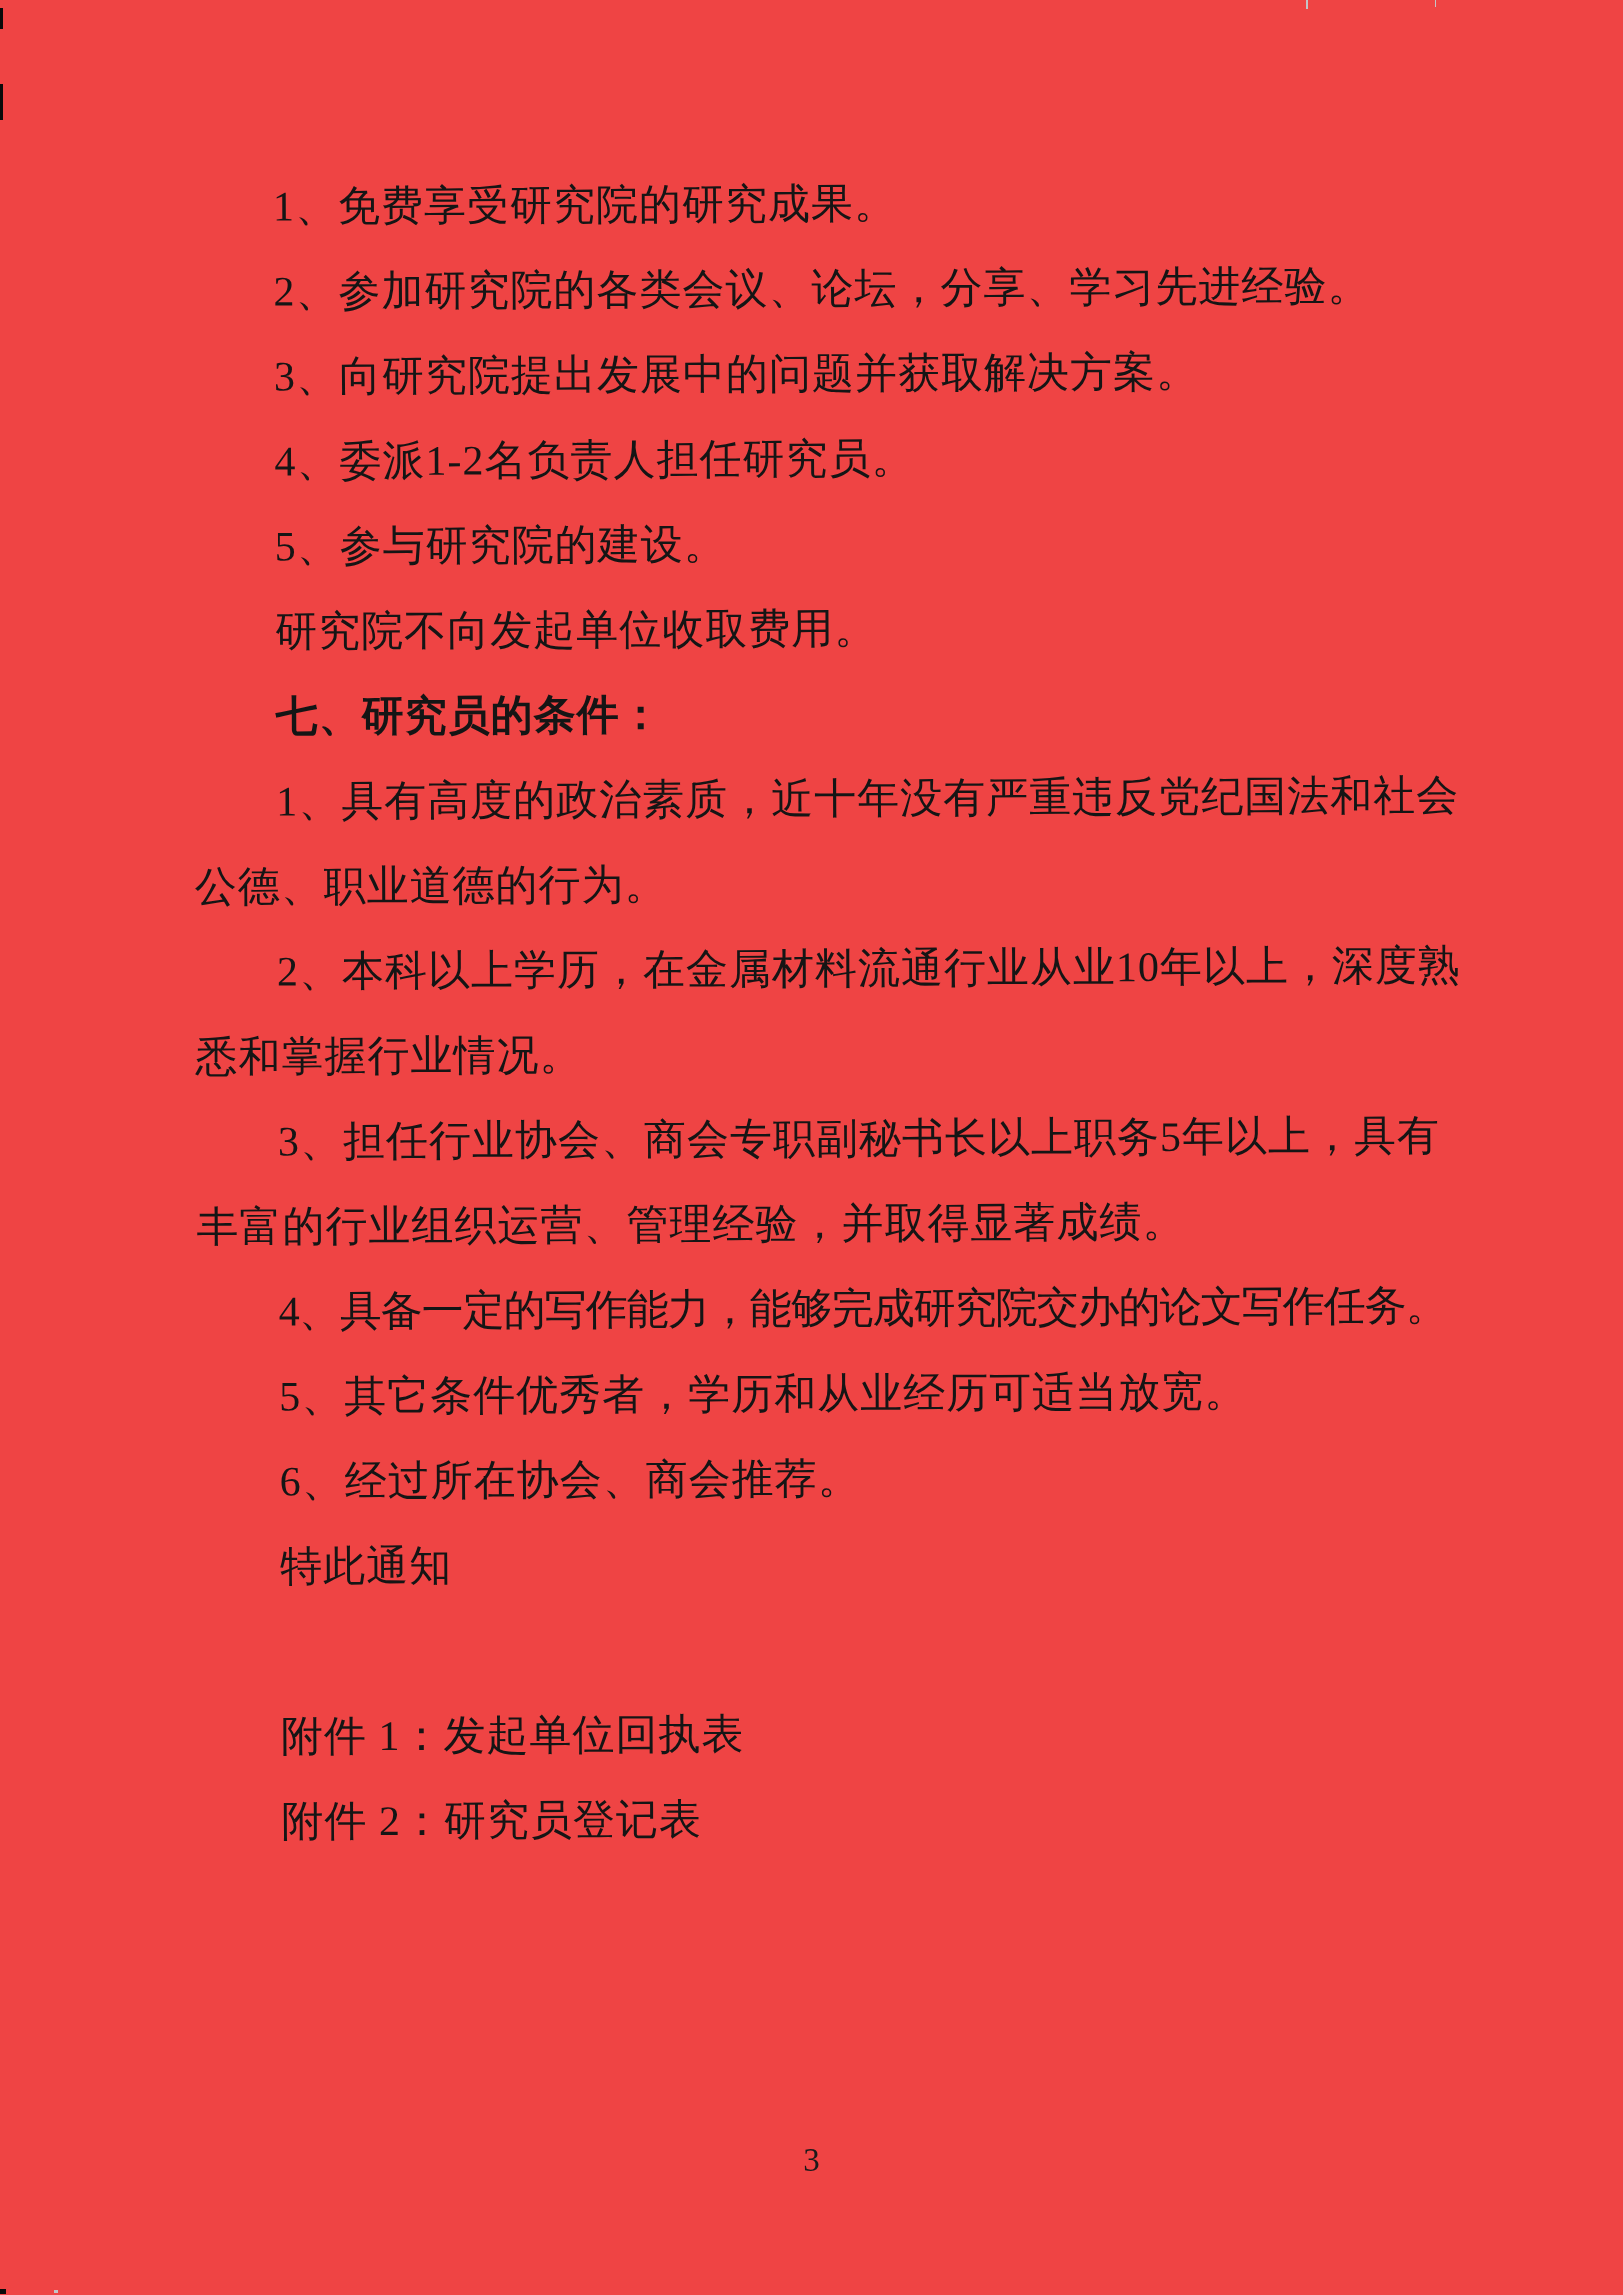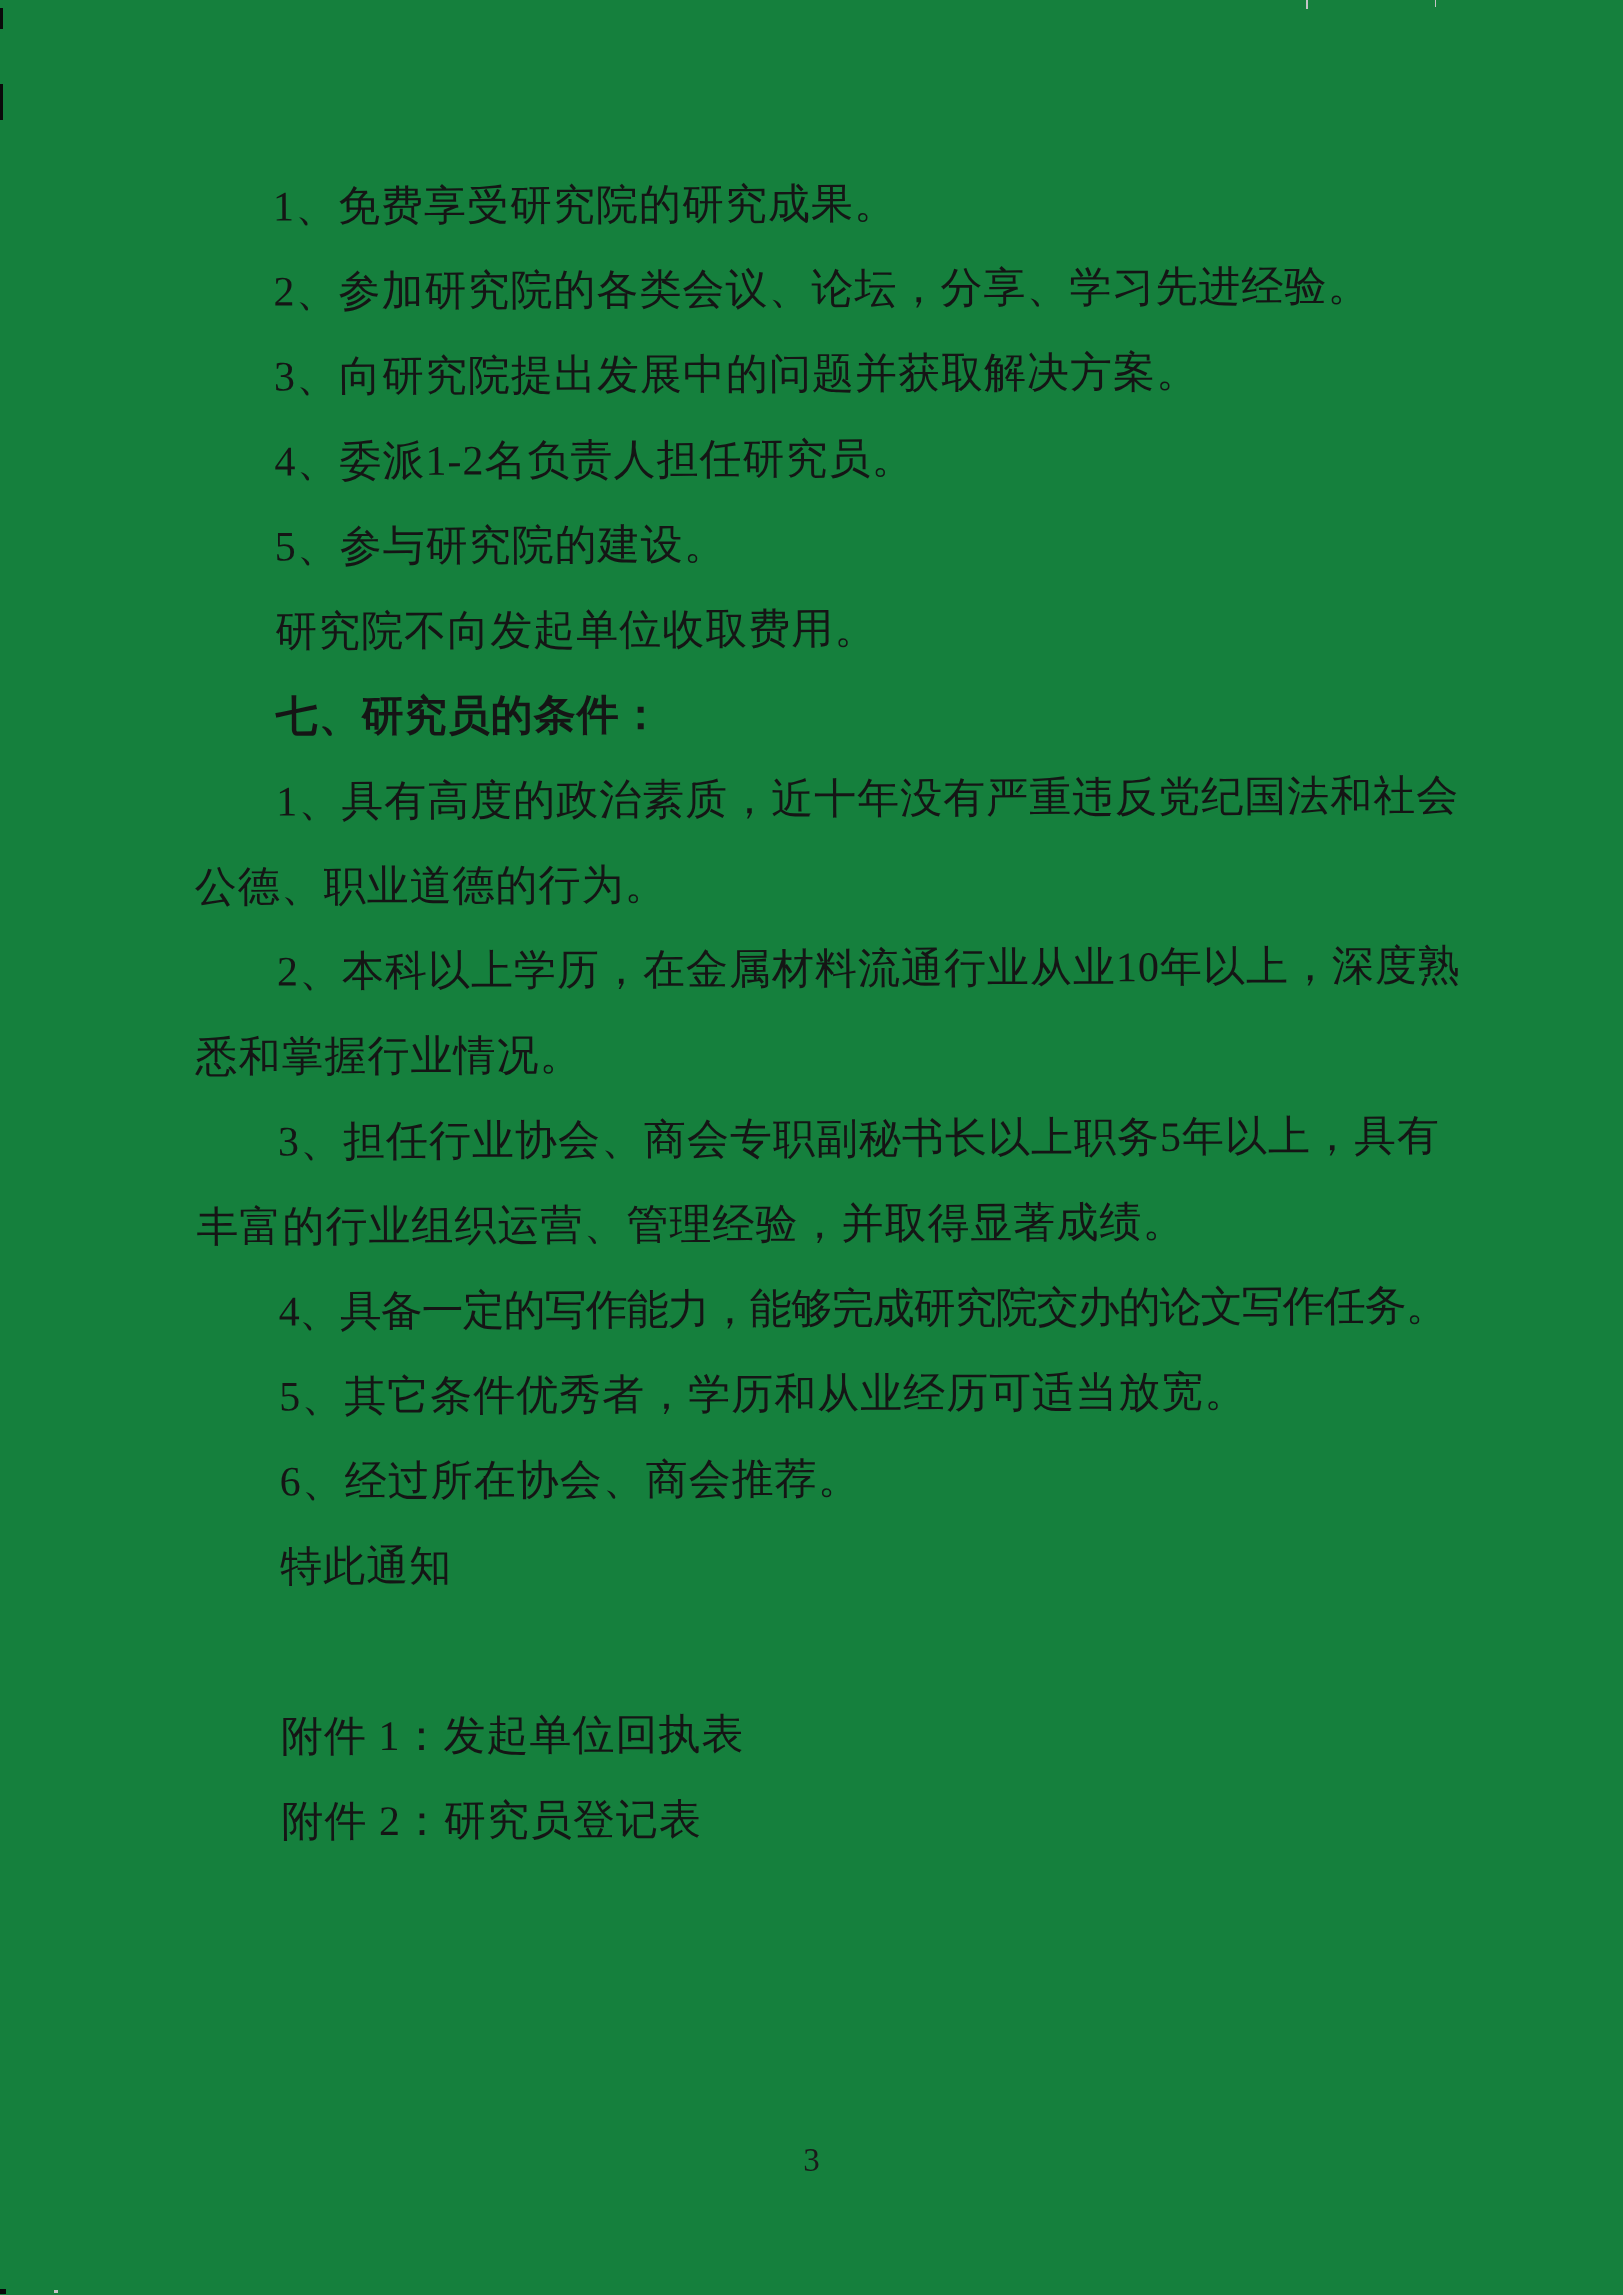--- a/index.html
+++ b/index.html
@@ -8,21 +8,21 @@
   }
   body {
     width: 1623px;
     height: 2295px;
     background: #ffffff;
   }
   .page {
     position: relative;
     width: 1623px;
     height: 2295px;
-    background: #15803d;
+    background: #ef4444;
     overflow: hidden;
     font-family: "Liberation Serif", "DejaVu Serif", serif;
     color: #151515;
   }
   
   .content {
     position: absolute;
     left: 0;
     top: 165px;
     width: 1623px;

